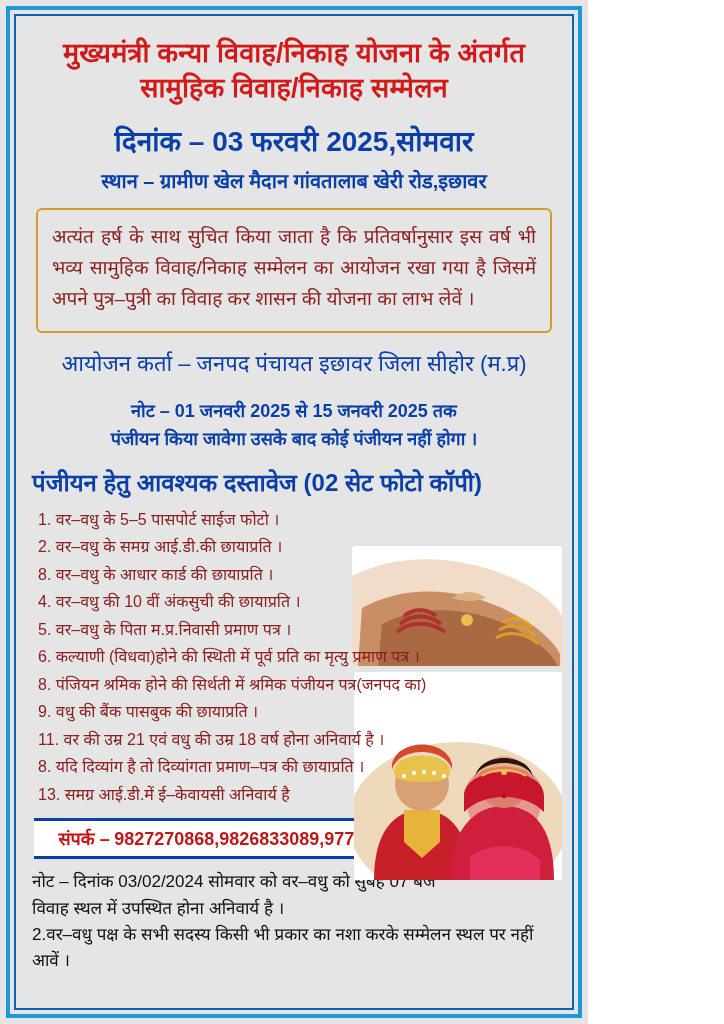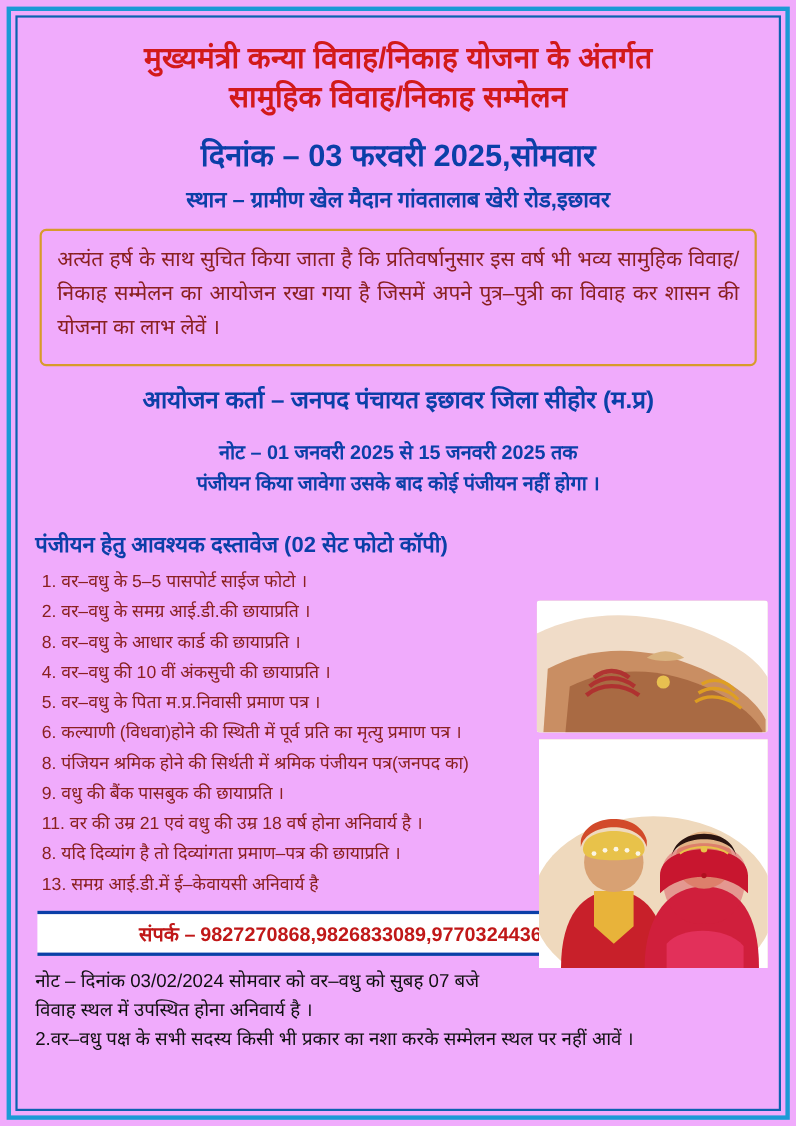--- a/index.html
+++ b/index.html
@@ -5,24 +5,24 @@
   html, body {
     margin: 0;
     padding: 0;
     background: #ffffff;
   }
   body {
     font-family: "Liberation Sans", sans-serif;
   }
   .poster {
     position: relative;
-    width: 724px;
+    width: 588px;
     height: 1024px;
     box-sizing: border-box;
-    background: #f0abfc;
+    background: #e5e5e5;
     overflow: hidden;
   }
   
   .frame-outer {
     position: absolute;
     left: 6px; top: 6px; right: 6px; bottom: 6px;
     border: 4px solid #1b9ad6;
     box-sizing: border-box;
   }
   .frame-inner {
@@ -72,38 +72,38 @@
     padding: 12px 14px 17px 14px;
     color: #8a2020;
     font-size: 19px;
     line-height: 1.62;
     text-align: justify;
   }
 
   .organizer {
     text-align: center;
     color: #0b3fa8;
-    font-weight: bold;
+    font-weight: normal;
     font-size: 22px;
     margin-top: 14px;
   }
   .note-small {
     text-align: center;
     color: #0b3fa8;
     font-weight: bold;
     font-size: 18px;
     margin-top: 21px;
     line-height: 1.45;
   }
 
   .docs-heading {
     color: #0b3fa8;
     font-weight: bold;
-    font-size: 20px;
-    margin-top: 28px;
+    font-size: 24px;
+    margin-top: 12px;
     padding-left: 2px;
   }
 
   .docs-list {
     margin-top: 8px;
     padding-left: 8px;
     color: #8a2020;
     font-size: 16px;
     line-height: 1.72;
     position: relative;

